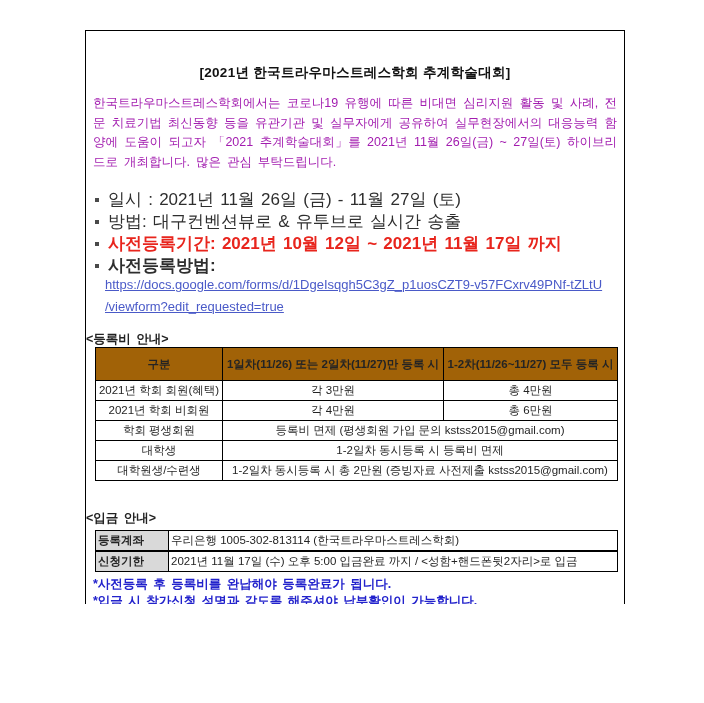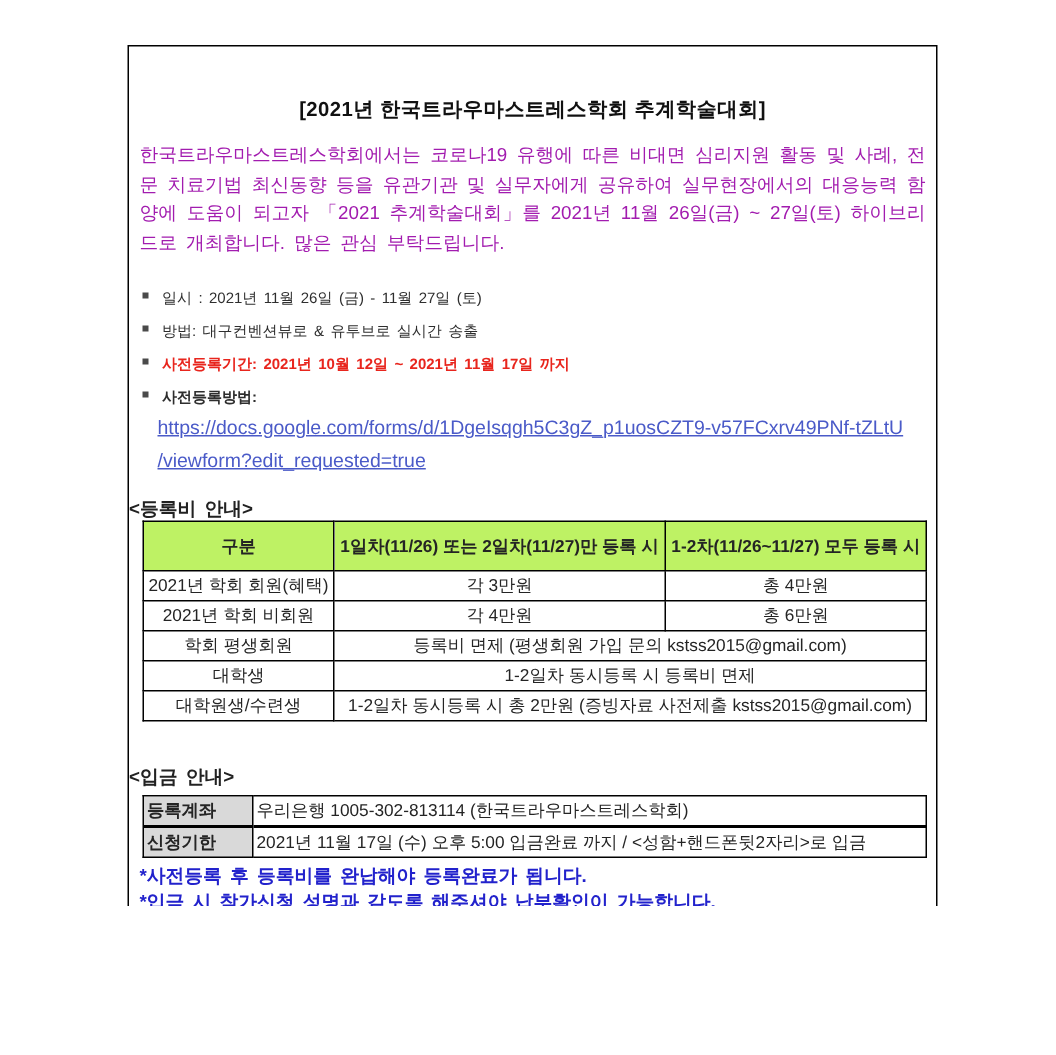--- a/index.html
+++ b/index.html
@@ -5,35 +5,35 @@
   html,body{margin:0;padding:0;background:#fff;}
   .canvas{position:relative;width:704px;height:604px;background:#ffffff;overflow:hidden;
           font-family:"Liberation Sans","DejaVu Sans",sans-serif;}
   .page{position:absolute;left:85px;top:30px;width:540px;height:631px;
         border:1.5px solid #000;box-sizing:border-box;background:#fff;}
   .title{position:absolute;top:33px;left:0;width:100%;text-align:center;
          font-size:13.5px;font-weight:bold;color:#111;letter-spacing:.3px;margin:0;}
   .intro{position:absolute;top:63px;left:7px;right:7px;margin:0;
          font-size:12.5px;line-height:19.5px;color:#a21caf;text-align:justify;word-spacing:2.5px;}
   .bullets{position:absolute;top:158px;left:9px;right:7px;margin:0;padding:0;list-style:none;
-           font-size:10px;line-height:22px;color:#2e2e2e;word-spacing:1.5px;}
+           font-size:17px;line-height:22px;color:#2e2e2e;word-spacing:1.5px;}
   .sq{display:inline-block;width:4px;height:4px;background:#4a4a4a;margin-right:9px;vertical-align:3px;}
   .b-red{color:#e8251d;font-weight:bold;}
   .b-bold{font-weight:bold;}
   .reg-link{position:absolute;top:243px;left:7px;right:7px;display:block;
             font-size:13px;line-height:22px;color:#4a5ac8;text-decoration:underline;
             cursor:pointer;word-break:break-all;margin-left:12px;}
   .tcaption{position:absolute;left:0;width:100%;text-align:left;
             font-size:12.5px;font-weight:bold;color:#222;word-spacing:2px;}
   #cap1{top:300px;} #cap2{top:479px;}
   table{border-collapse:collapse;position:absolute;left:9px;table-layout:fixed;background:#fff;}
   .fee{top:316px;width:522px;border:1.5px solid #000;}
   .fee th,.fee td{border:1px solid #000;font-size:11.5px;color:#242424;text-align:center;
                   padding:0 2px;overflow:hidden;white-space:nowrap;}
-  .fee thead th{height:32px;background:#bef264;font-weight:bold;}
+  .fee thead th{height:32px;background:#a16207;font-weight:bold;}
   .fee tbody td{height:19px;}
   .red-cell{color:#ff4a38;}
   .pay{top:499px;width:522px;border:1.5px solid #000;}
   .pay td{border:1px solid #000;height:19px;font-size:11.5px;color:#242424;
           text-align:left;padding:0 2px;overflow:hidden;white-space:nowrap;}
   .pay .lbl{background:#d9d9d9;font-weight:bold;}
   .pay tr.first td{border-bottom:2px solid #000;}
   .notes{position:absolute;top:545px;left:7px;right:7px;
          font-size:12.5px;font-weight:bold;color:#2222cc;line-height:17px;word-spacing:2px;}
 </style>

